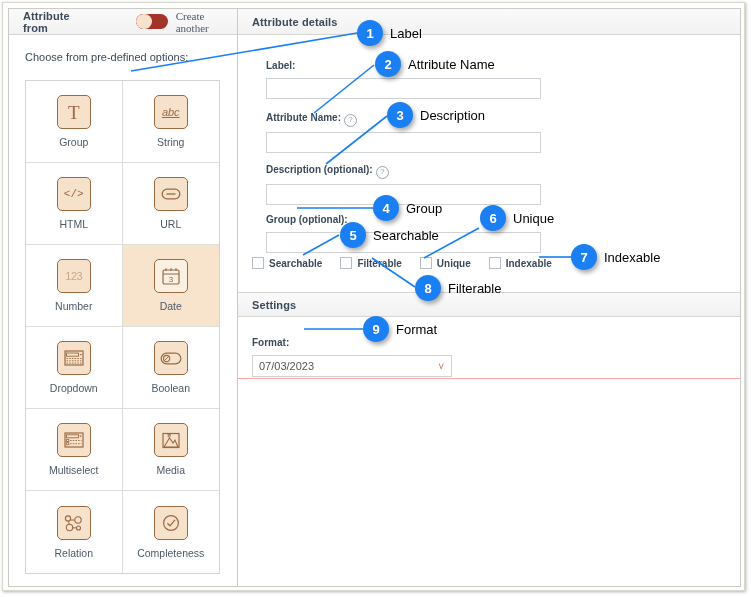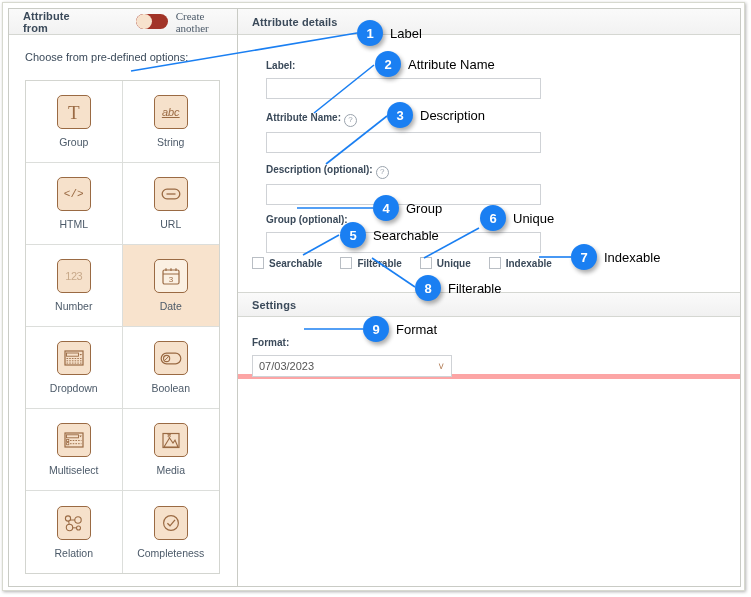--- a/index.html
+++ b/index.html
@@ -222,21 +222,21 @@
     box-sizing: border-box;
     display: flex;
     align-items: center;
   }
   #settings-body {
     position: absolute;
     left: 0;
     top: 308px;
     width: 100%;
     height: 62px;
-    border-bottom: 5px solid #fca5a5;
+    border-bottom: 1px solid #fca5a5;
     box-sizing: border-box;
   }
   .select-input {
     width: 200px;
     height: 22px;
     border: 1px solid #cfd2d6;
     background: #fff;
     box-sizing: border-box;
     margin-top: 5px;
     display: flex;

